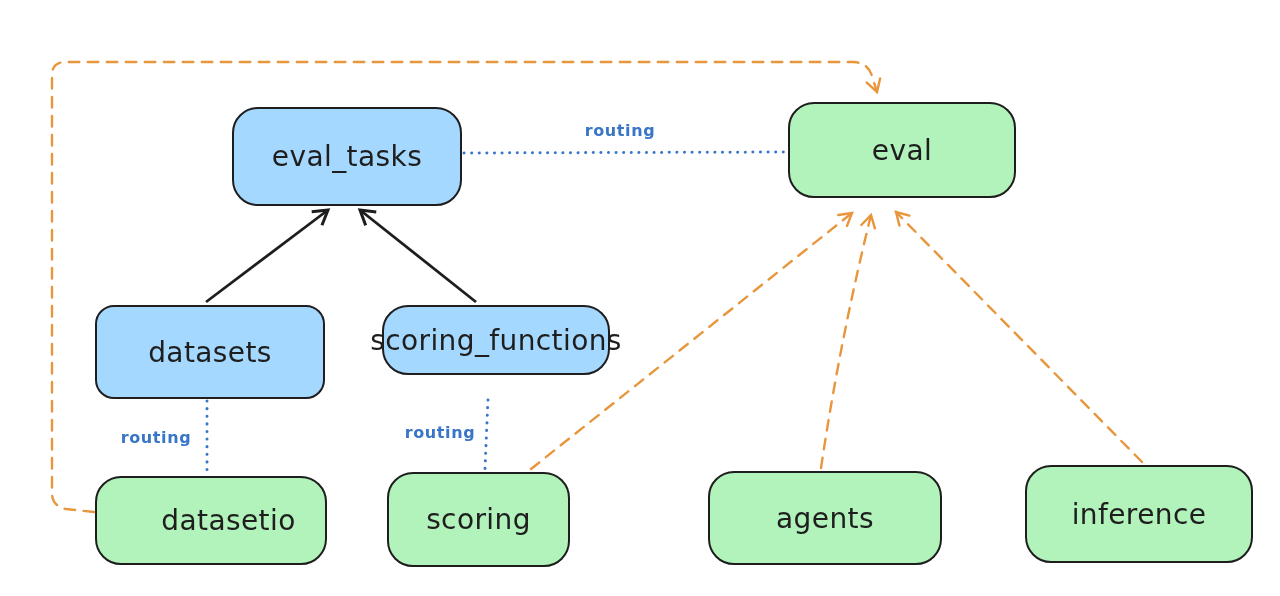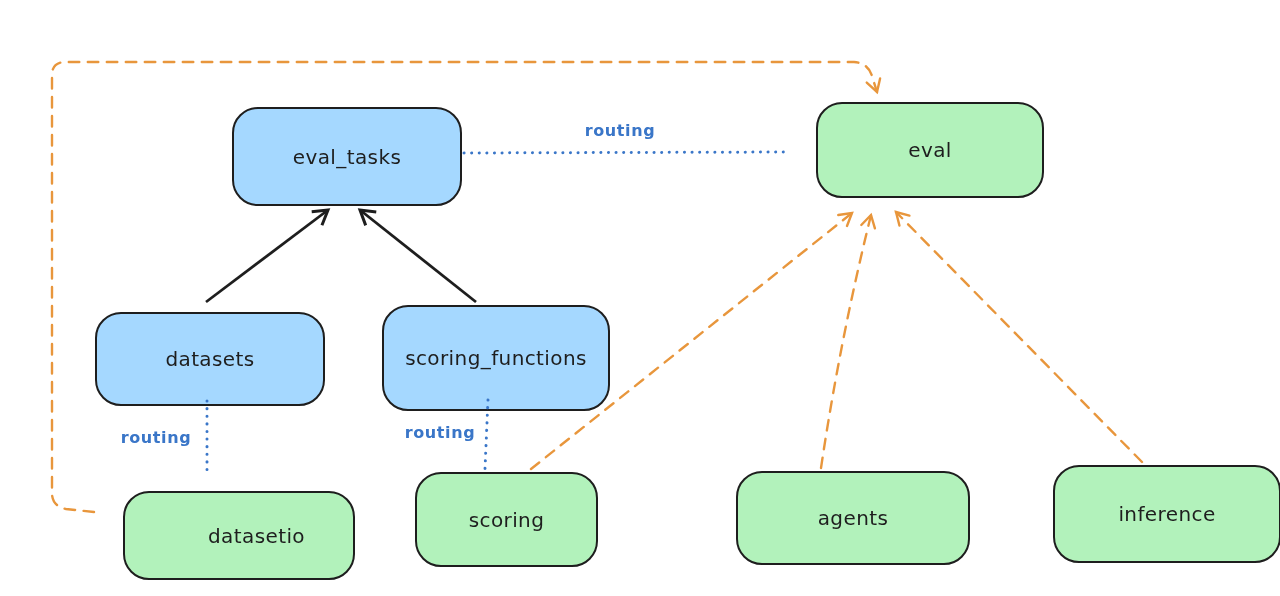--- a/index.html
+++ b/index.html
@@ -15,23 +15,23 @@
   #edge-layer {
     position: absolute; left: 0; top: 0; width: 1280px; height: 596px;
     pointer-events: none; z-index: 2;
   }
   .node {
     position: absolute; box-sizing: border-box; z-index: 1;
     border: 2.5px solid var(--stroke); border-radius: 26px;
     display: flex; align-items: center; justify-content: center;
   }
   .node.blue  { background: var(--blue-fill); }
-  .node.green { background: var(--green-fill); margin-left: 28px; }
+  .node.green { background: var(--green-fill); }
   .node .label {
-    font-size: 20px; color: var(--stroke); letter-spacing: 0.4px;
+    font-size: 28px; color: var(--stroke); letter-spacing: 0.4px;
     white-space: nowrap;
   }
   .edge { fill: none; }
   .edge.black  { stroke: var(--stroke);    stroke-width: 2.8; }
   .edge.orange { stroke: var(--orange);    stroke-width: 2.4; stroke-dasharray: 10.5 8.5; stroke-linecap: round; }
   .edge.blue   { stroke: var(--line-blue); stroke-width: 3;   stroke-dasharray: 0.1 7.5;  stroke-linecap: round; }
   .arrowhead { fill: none; }
   .arrowhead.black  { stroke: var(--stroke); stroke-width: 3; }
   .arrowhead.orange { stroke: var(--orange); stroke-width: 2.4; stroke-linecap: round; }
   .edge-label {
@@ -64,27 +64,27 @@
         <path d="M 1142 462 L 896 212" class="edge orange" marker-end="url(#arrow-orange)"></path>
         <path d="M 94 512 L 66 509 Q 52 506 52 493 L 52 75 Q 52 62 66 62 L 854 62 Q 868 63 872 76 L 877 92" class="edge orange" marker-end="url(#arrow-orange)"></path>
       </g>
   </svg>
 <div class="node blue" style="left: 232px; top: 107px; width: 230px; height: 99px;">
       <span class="label">eval_tasks</span>
     </div>
     <div class="node green" style="left: 788px; top: 102px; width: 228px; height: 96px;">
       <span class="label">eval</span>
     </div>
-    <div class="node blue" style="left: 95px; top: 312px; width: 230px; height: 94px;">
+    <div class="node blue" style="left: 95px; top: 305px; width: 230px; height: 94px; border-radius: 19px;">
       <span class="label">datasets</span>
     </div>
-    <div class="node blue" style="left: 382px; top: 305px; width: 228px; height: 106px;">
+    <div class="node blue" style="left: 382px; top: 305px; width: 228px; height: 70px;">
       <span class="label">scoring_functions</span>
     </div>
-    <div class="node green" style="left: 95px; top: 491px; width: 232px; height: 89px; padding-left: 35px;">
+    <div class="node green" style="left: 95px; top: 476px; width: 232px; height: 89px; padding-left: 35px;">
       <span class="label">datasetio</span>
     </div>
     <div class="node green" style="left: 387px; top: 472px; width: 183px; height: 95px;">
       <span class="label">scoring</span>
     </div>
     <div class="node green" style="left: 708px; top: 471px; width: 234px; height: 94px;">
       <span class="label">agents</span>
     </div>
     <div class="node green" style="left: 1025px; top: 465px; width: 228px; height: 98px;">
       <span class="label">inference</span>

